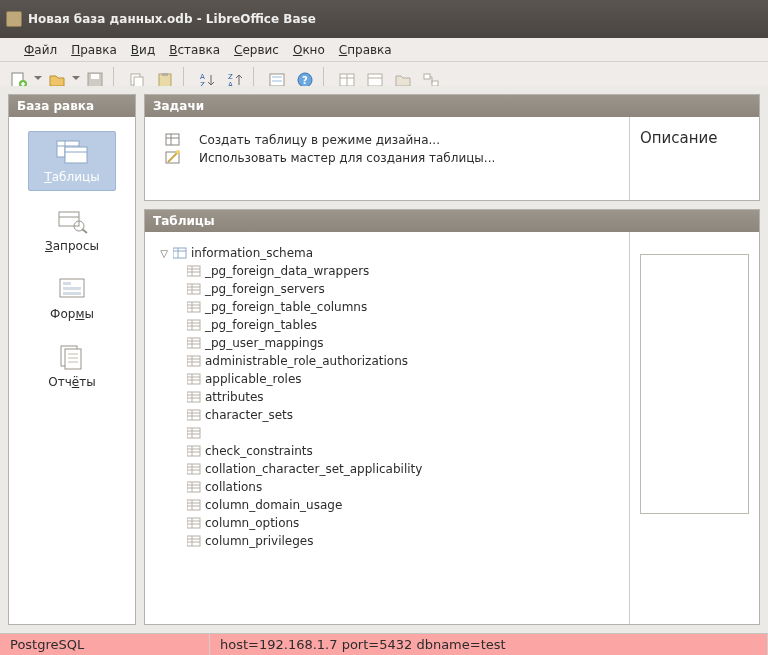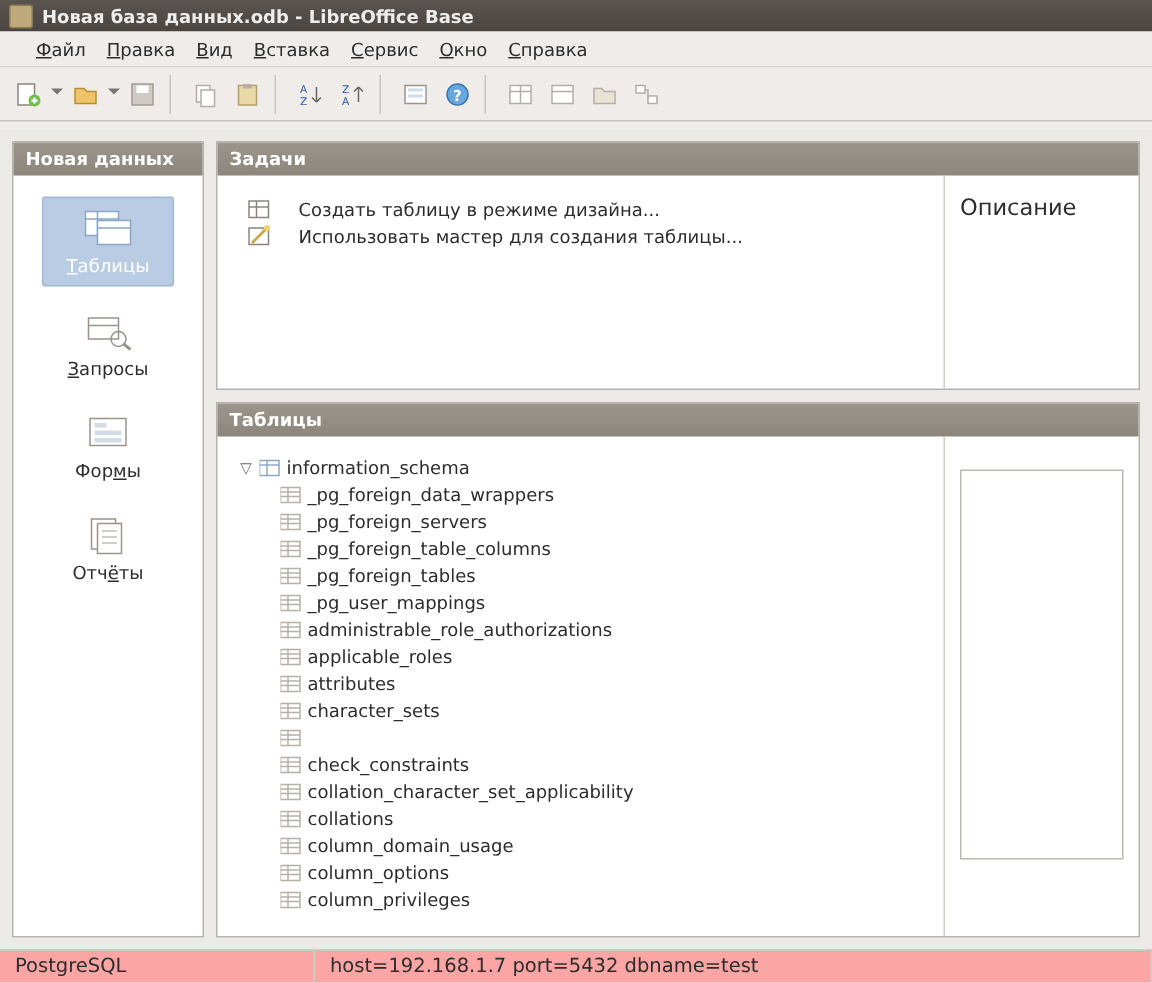--- a/index.html
+++ b/index.html
@@ -1,17 +1,17 @@
 <!DOCTYPE html>
 <html><head>
 <meta charset="utf-8">
 <style>
   * { box-sizing: border-box; margin: 0; padding: 0; }
   html, body { width: 768px; height: 655px; overflow: hidden; font-family: "DejaVu Sans", "Liberation Sans", Arial, sans-serif; font-size: 12px; color: #2c2c2c; background: #ededed; }
-  .titlebar { height: 21px; background: linear-gradient(#5a5550,#4a4540); color: #eee; display: flex; align-items: center; padding: 0 6px; }
+  .titlebar { height: 38px; background: linear-gradient(#5a5550,#4a4540); color: #eee; display: flex; align-items: center; padding: 0 6px; }
   .titlebar .icon { width: 16px; height: 16px; background: #bfa97a; border: 1px solid #8b7c55; border-radius: 2px; margin-right: 6px; }
   .titlebar .title { font-size: 12px; font-weight: bold; color:#eee; }
   .menubar { height: 24px; background: #efece9; display: flex; align-items: center; padding: 0 18px; gap: 2px; border-bottom: 1px solid #d4d0cc; }
   .menubar .mitem { padding: 2px 6px; cursor: default; }
   .menubar .mitem span.u { text-decoration: underline; }
   .toolbar { height: 36px; background: #efece9; display:flex; align-items:center; padding:0 6px; gap:2px; border-bottom:1px solid #c8c4bf;}
   .tbtn { width:26px; height:26px; border:1px solid transparent; border-radius:3px; display:flex; align-items:center; justify-content:center; }
   .tsep { width:6px; height:26px; border-left:1px solid #c9c4bf; margin:0 3px;}
   .dropcaret{ width:8px; height:26px; display:flex; align-items:center; justify-content:center;}
   .dropcaret::after{content:"";border:4px solid transparent;border-top-color:#7a7570;}
@@ -20,21 +20,21 @@
   .panel{ background:#fff; border:1px solid #b5b1ac; display:flex; flex-direction:column;}
   .panel > .hdr { background: linear-gradient(#9c958c,#8d867d); color:#fff; font-weight:bold; font-size:12px; padding:4px 8px;}
   .leftpanel{ width:128px; }
   .leftbody{ flex:1; display:flex; flex-direction:column; align-items:center; padding:14px 4px; gap:10px;}
   .navitem{ width:88px; display:flex; flex-direction:column; align-items:center; gap:4px; padding:6px 2px; border-radius:2px;}
   .navitem.selected{ background:#b9cce4; border:1px solid #9fb7d6;}
   .navitem .ni-icon{ width:34px; height:28px; display:flex; align-items:center; justify-content:center;}
   .navitem .ni-label{ font-size:12px; text-align:center;}
   .navitem.selected .ni-label{ color:#fff; }
   .rightcol{ flex:1; display:flex; flex-direction:column; gap:8px;}
-  .tasks{ height:166px; display:flex;justify-content:center; }
+  .tasks{ height:107px; display:flex;justify-content:center; }
   .tasks .panel-body{ flex:1; display:flex;}
   .tasklist{ flex:1; padding:14px 10px 10px 20px;}
   .taskrow{ display:flex; align-items:center; gap:18px; padding:1px 0; font-size:12px;}
   .taskrow .ticon{ width:16px; height:16px; }
   .descpane{ width:130px; border-left:1px solid #d0ccc6; padding:12px 10px;}
   .descpane .dtitle{ font-weight:normal; font-size:15px;}
   .tablespanel{ flex:1;}
   .tablesbody{ flex:1; display:flex; overflow:hidden;}
   .treewrap{ flex:1; display:flex; overflow:hidden;}
   .tree{ flex:1; overflow-y:scroll; padding:12px 8px 8px 14px;}
@@ -158,21 +158,21 @@
         <rect x="2" y="3" width="6" height="5" fill="#fff" stroke="#b3ada5"></rect>
         <rect x="10" y="10" width="6" height="5" fill="#fff" stroke="#b3ada5"></rect>
         <path d="M8 6h2v6" stroke="#b3ada5" fill="none"></path>
       </svg>
   </div>
 </div>
 
 <div class="body">
 
   <div class="panel leftpanel">
-    <div class="hdr">Новая данных</div>
+    <div class="hdr">База равка</div>
     <div class="leftbody">
       <div class="navitem selected">
         <div class="ni-icon">
           <svg width="34" height="26">
               <rect x="2" y="2" width="22" height="16" fill="#fff" stroke="#8aa5c5"></rect>
               <line x1="2" y1="7" x2="24" y2="7" stroke="#8aa5c5"></line>
               <line x1="10" y1="2" x2="10" y2="18" stroke="#8aa5c5"></line>
               <rect x="10" y="8" width="22" height="16" fill="#fff" stroke="#8aa5c5"></rect>
               <line x1="10" y1="13" x2="32" y2="13" stroke="#8aa5c5"></line>
             </svg>

